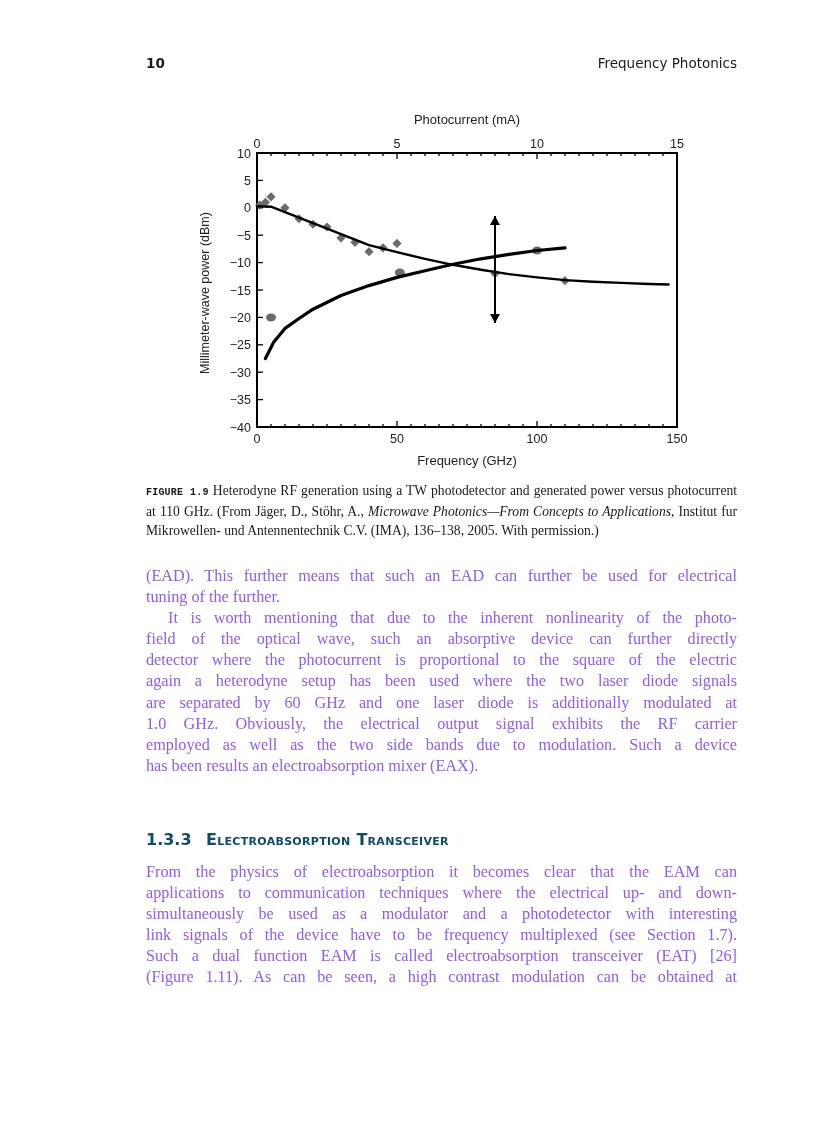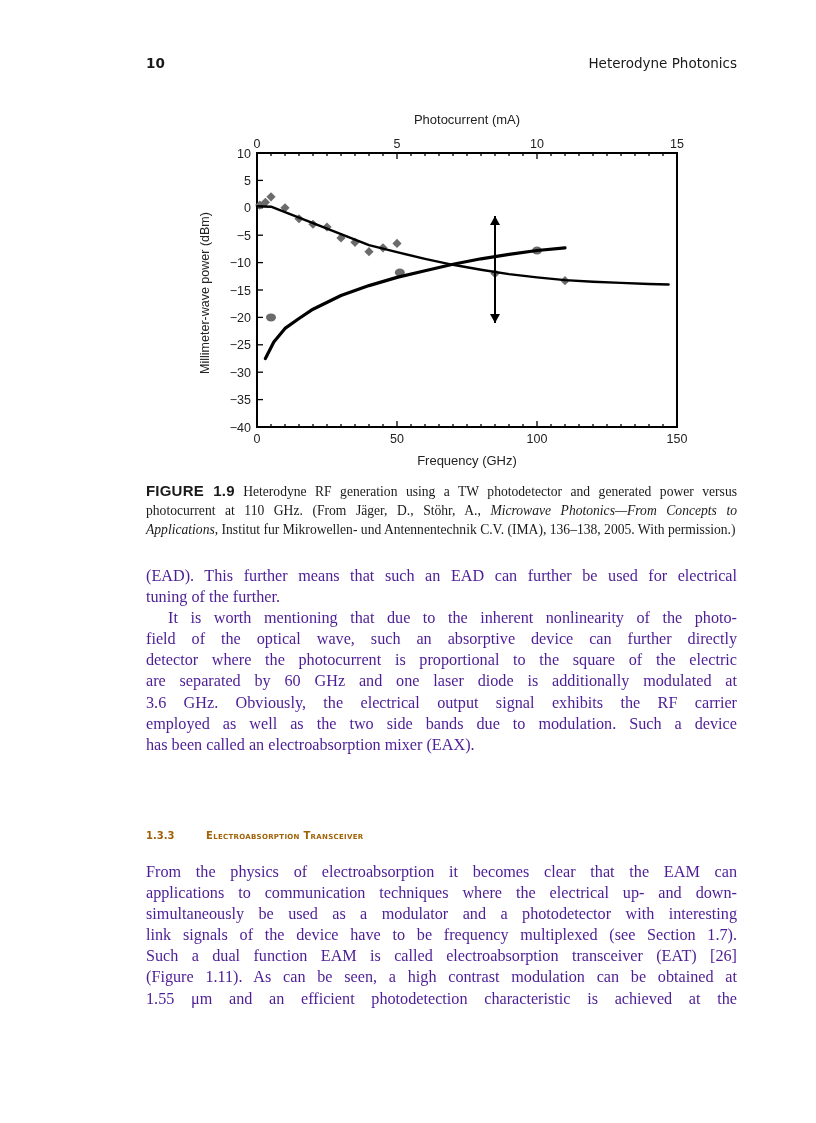--- a/index.html
+++ b/index.html
@@ -5,38 +5,38 @@
   html, body { margin: 0; padding: 0; background: #ffffff; }
   body { width: 816px; height: 1123px; position: relative; overflow: hidden; }
   .page { position: absolute; left: 0; top: 0; width: 708px; height: 1123px; }
   .running-head { position: absolute; top: 55px; left: 146px; width: 591px; height: 20px; font-family: "DejaVu Sans", sans-serif; font-size: 13.5px; color: #1a1a1a; }
   .page-num { position: absolute; left: 0; top: 0; font-weight: bold; }
   .book-title { position: absolute; right: 0; top: 0; }
   .figure { position: absolute; left: 140px; top: 105px; width: 600px; height: 370px; }
   .figure svg { width: 600px; height: 370px; display: block; }
   .svg-text { font-family: "Liberation Sans", sans-serif; fill: #222; }
   .caption { position: absolute; left: 146px; top: 481px; width: 591px; font-family: "Liberation Serif", serif; font-size: 13.6px; line-height: 19.2px; color: #1a1a1a; text-align: justify; }
-  .caption .fig-label { font-family: Liberation Sans, sans-serif; font-weight: bold; font-size: 15px; letter-spacing: 0.2px; }
-  .body-text { position: absolute; left: 146px; width: 591px; font-family: "Liberation Serif", serif; font-size: 16.2px; line-height: 21.1px; color: #4c1d95; text-align: justify; }
+  .caption .fig-label { font-family: Liberation Mono, monospace; font-weight: bold; font-size: 10px; letter-spacing: 0.2px; }
+  .body-text { position: absolute; left: 146px; width: 591px; font-family: "Liberation Serif", serif; font-size: 16.2px; line-height: 21.1px; color: #8b5cf6; text-align: justify; }
   .body-text p { margin: 0; }
   .body-text p.last-line-justify { text-align-last: justify; }
   .para-1 { top: 566px; }
-  .section-heading { position: absolute; left: 146px; top: 830px; font-family: "DejaVu Sans", sans-serif; font-size: 10px; font-weight: bold; color: #a16207; }
+  .section-heading { position: absolute; left: 146px; top: 830px; font-family: "DejaVu Sans", sans-serif; font-size: 16px; font-weight: bold; color: #0c4a6e; }
   .section-heading .sec-num { display: inline-block; width: 60px; }
   .section-heading .sec-title { font-variant: small-caps; letter-spacing: 0.3px; }
   .para-3 { top: 862px; }
 </style>
 </head>
 <body>
 
 <div class="page">
 
   <div class="running-head">
     <span class="page-num">10</span>
-    <span class="book-title">Heterodyne Photonics</span>
+    <span class="book-title">Frequency Photonics</span>
   </div>
 
   <div class="figure">
     <svg id="chart" viewBox="0 0 600 370" xmlns="http://www.w3.org/2000/svg">
       <g id="chart-frame">
           <rect x="117" y="48" width="420" height="274" fill="none" stroke="#000" stroke-width="2"></rect>
         </g>
       <g id="chart-ticks">
           <line x1="117" y1="322" x2="117" y2="316" stroke="#000" stroke-width="1.3"></line>
           <line x1="131" y1="322" x2="131" y2="319" stroke="#000" stroke-width="1.3"></line>
@@ -169,33 +169,33 @@
   <div class="caption">
     <span class="fig-label">FIGURE 1.9</span><span> Heterodyne RF generation using a TW photodetector and generated power versus photocurrent at 110 GHz. (From Jäger, D., Stöhr, A., </span><i>Microwave Photonics—From Concepts to Applications</i><span>, Institut fur Mikrowellen- und Antennentechnik C.V. (IMA), 136–138, 2005. With permission.)</span>
   </div>
 
   <div class="body-text para-1">
     <p class="last-line-justify">(EAD). This further means that such an EAD can further be used for electrical</p>
     <p>tuning of the further.</p>
     <p class="last-line-justify" style="text-indent:22px">It is worth mentioning that due to the inherent nonlinearity of the photo-</p>
     <p class="last-line-justify">field of the optical wave, such an absorptive device can further directly</p>
     <p class="last-line-justify">detector where the photocurrent is proportional to the square of the electric</p>
+    <p class="last-line-justify">again a heterodyne setup has been used where the two laser diode signals</p>
     <p class="last-line-justify">are separated by 60 GHz and one laser diode is additionally modulated at</p>
-    <p class="last-line-justify">3.6 GHz. Obviously, the electrical output signal exhibits the RF carrier</p>
+    <p class="last-line-justify">1.0 GHz. Obviously, the electrical output signal exhibits the RF carrier</p>
     <p class="last-line-justify">employed as well as the two side bands due to modulation. Such a device</p>
-    <p>has been called an electroabsorption mixer (EAX).</p>
+    <p>has been results an electroabsorption mixer (EAX).</p>
   </div>
 
   <div class="section-heading">
     <span class="sec-num">1.3.3</span><span class="sec-title">Electroabsorption Transceiver</span>
   </div>
 
   <div class="body-text para-3">
     <p class="last-line-justify">From the physics of electroabsorption it becomes clear that the EAM can</p>
     <p class="last-line-justify">applications to communication techniques where the electrical up- and down-</p>
     <p class="last-line-justify">simultaneously be used as a modulator and a photodetector with interesting</p>
     <p class="last-line-justify">link signals of the device have to be frequency multiplexed (see Section 1.7).</p>
     <p class="last-line-justify">Such a dual function EAM is called electroabsorption transceiver (EAT) [26]</p>
     <p class="last-line-justify">(Figure 1.11).  As can be seen, a high contrast modulation can be obtained at</p>
-    <p class="last-line-justify">1.55 μm and an efficient photodetection characteristic is achieved at the</p>
   </div>
 
 </div>
 
 </body></html>

